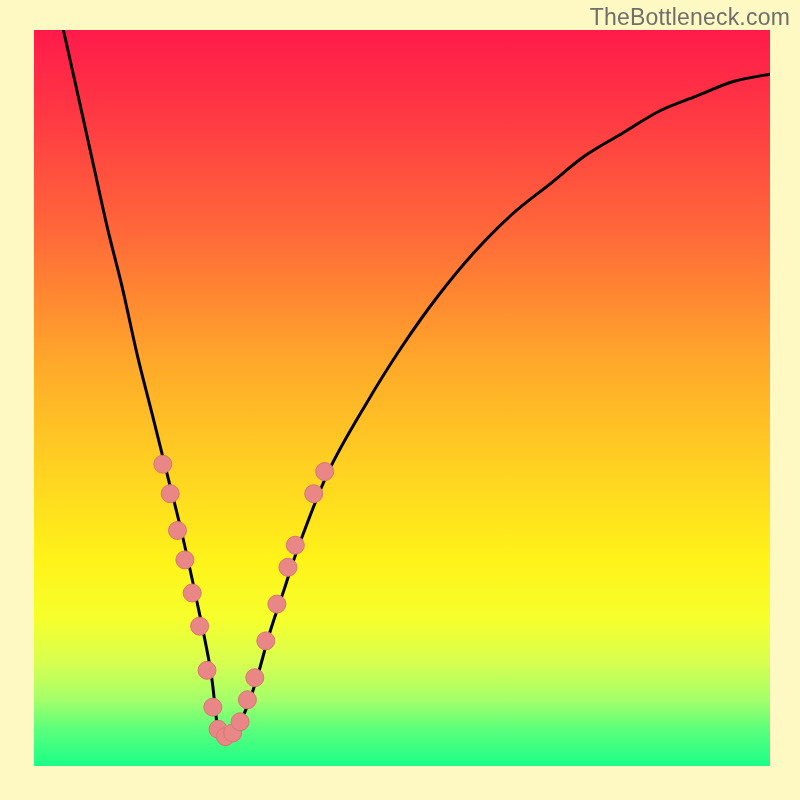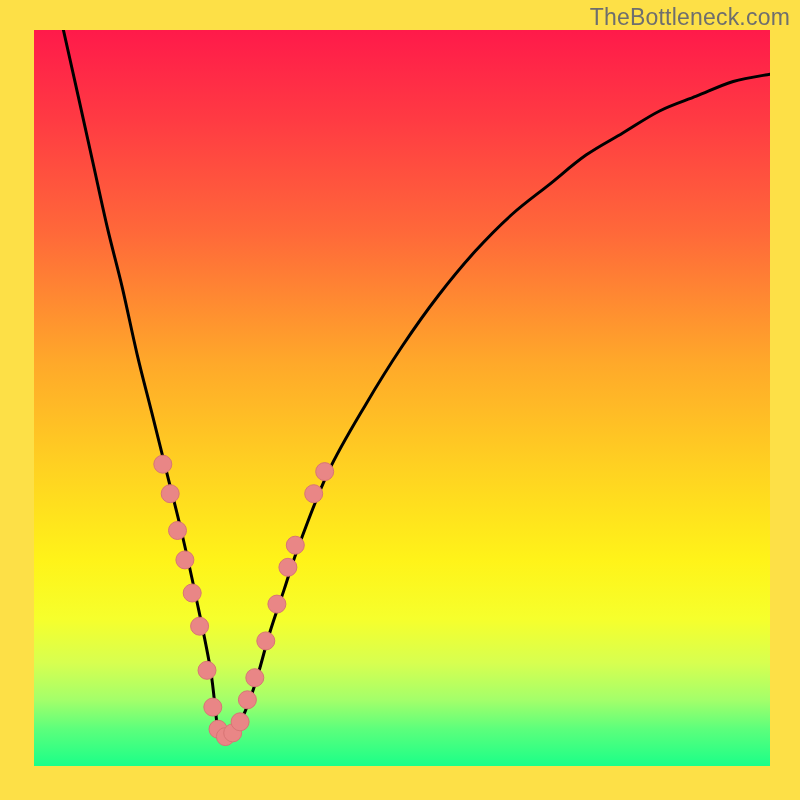--- a/index.html
+++ b/index.html
@@ -10,21 +10,21 @@
     overflow: hidden;
     background: #000;
     font-family: Arial, Helvetica, sans-serif;
   }
   .frame {
     position: absolute;
     left: 0;
     top: 0;
     width: 800px;
     height: 800px;
-    background: #fde047;
+    background: #fef9c3;
   }
   .plot {
     position: absolute;
     left: 34px;
     top: 30px;
     width: 736px;
     height: 736px;
     background: linear-gradient(
       to bottom,
       #ff1a4a 0%,

